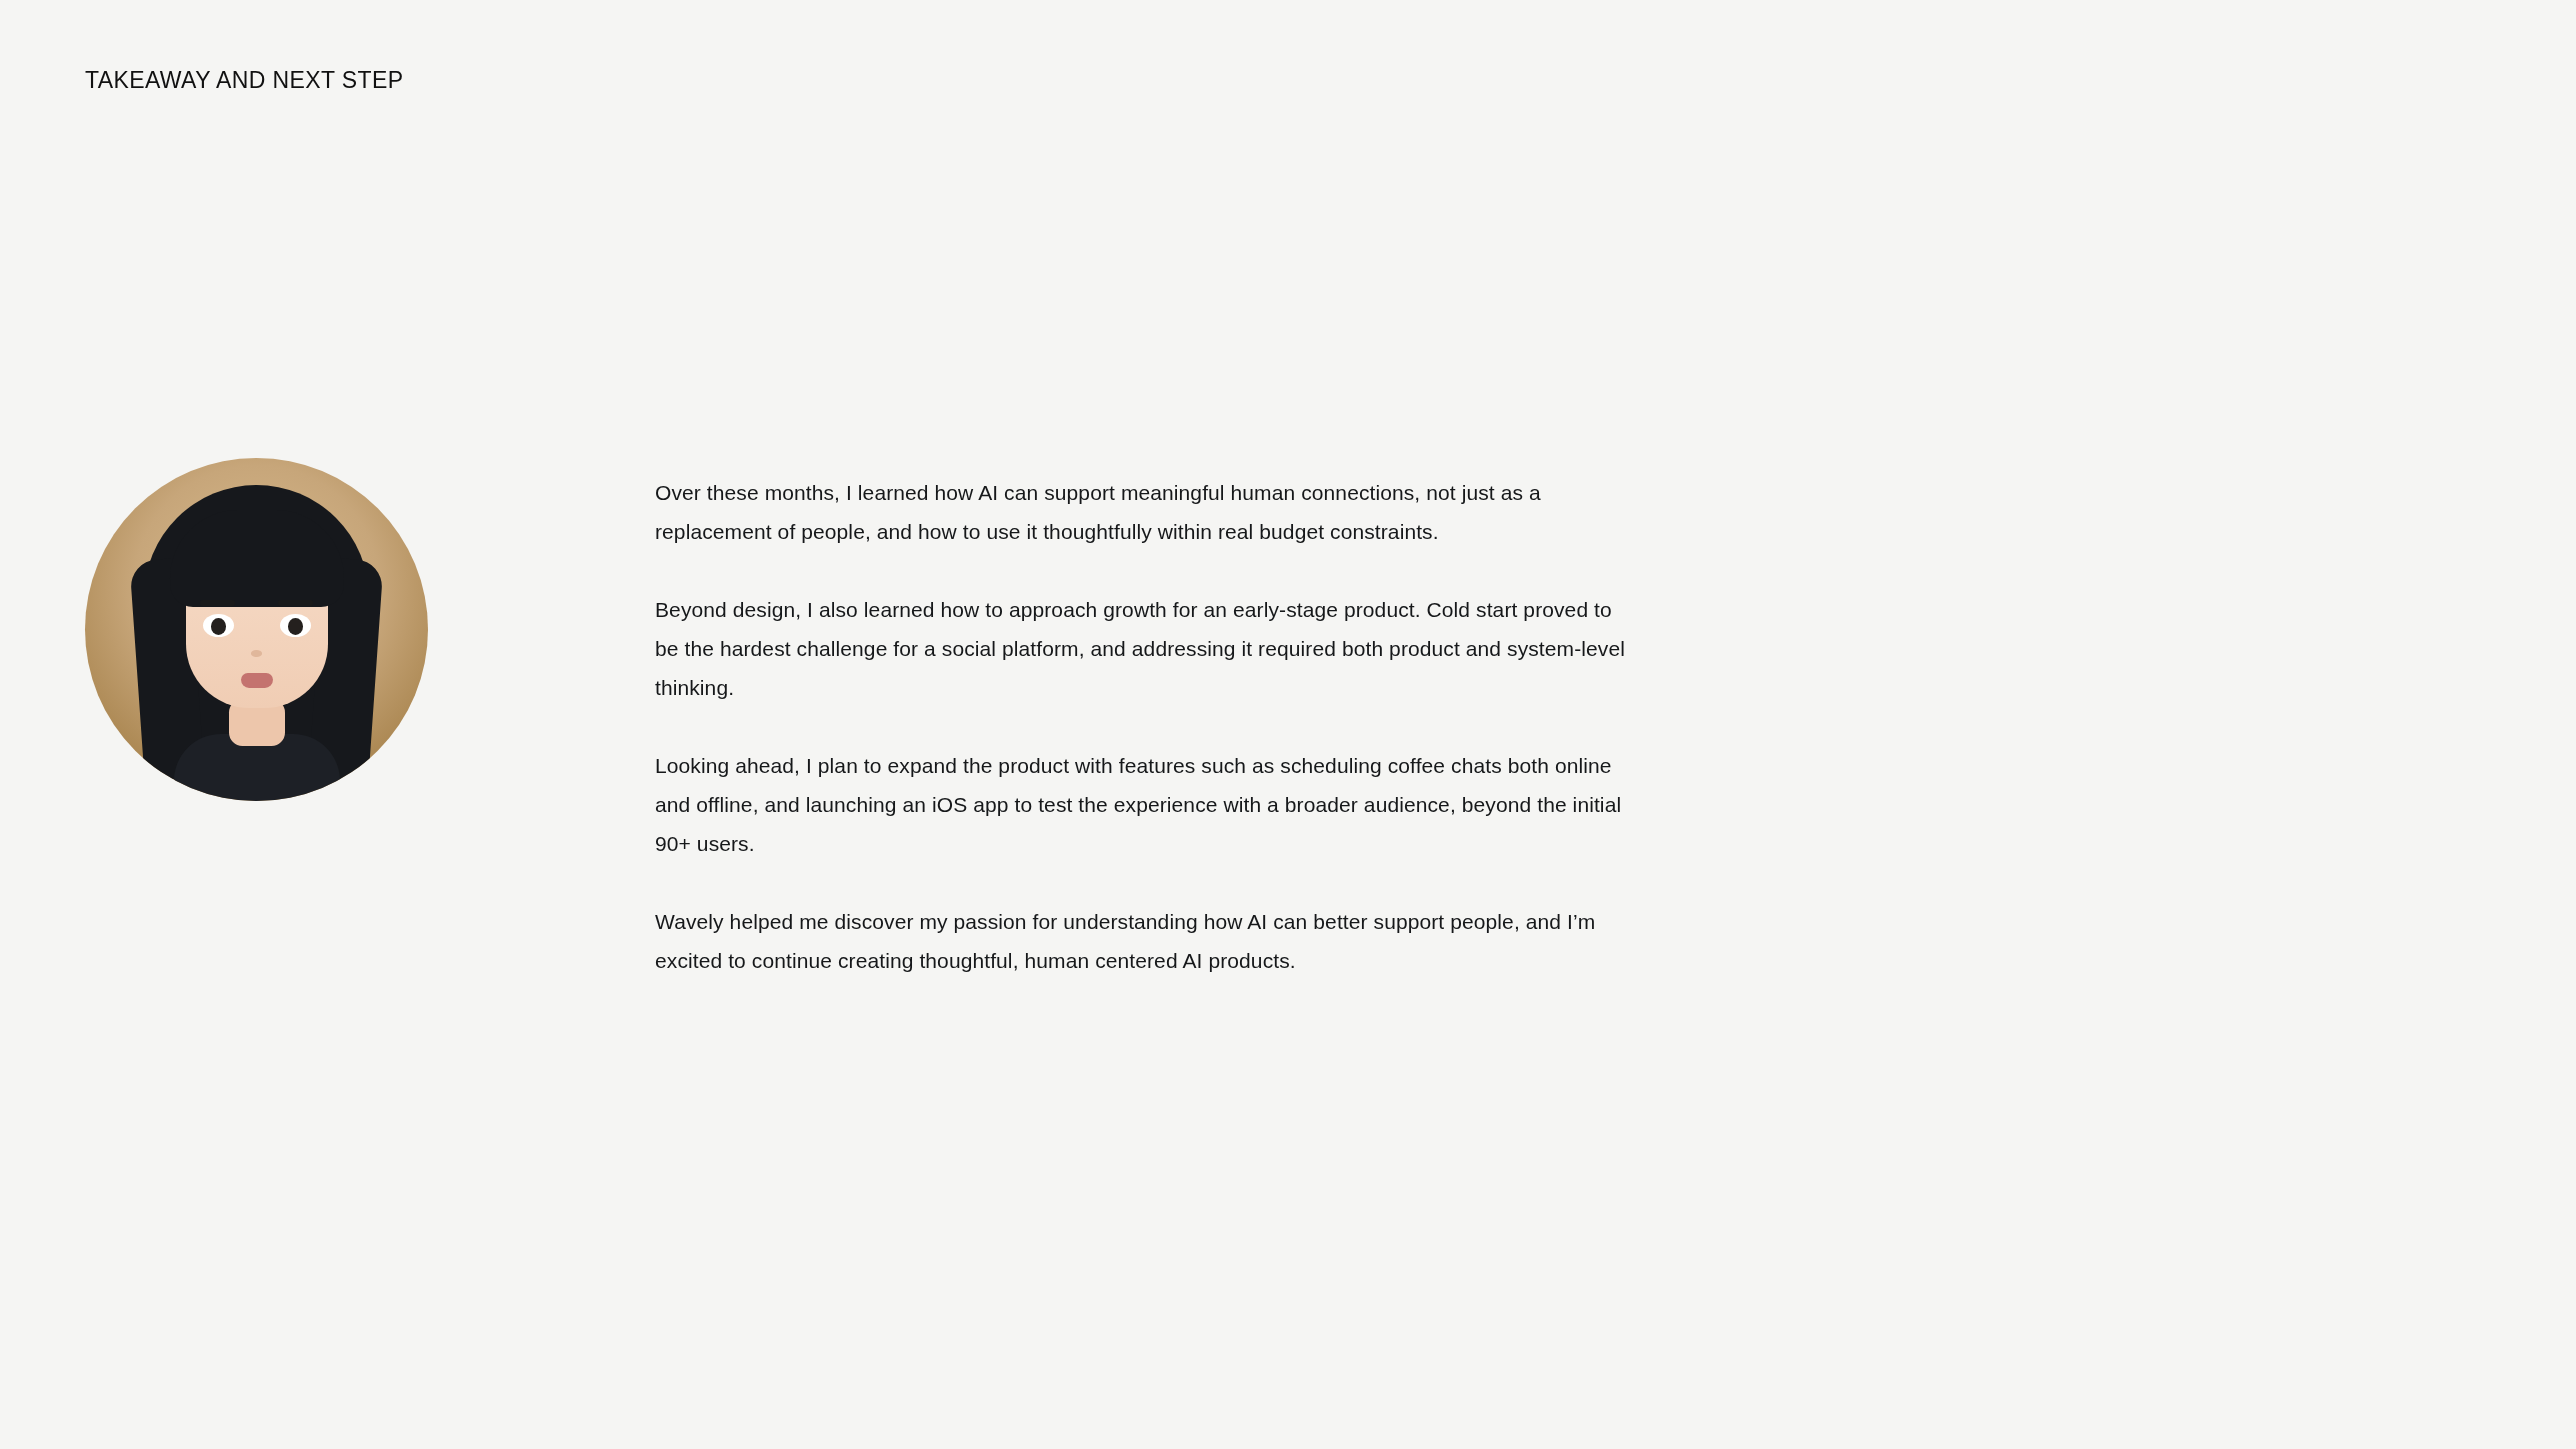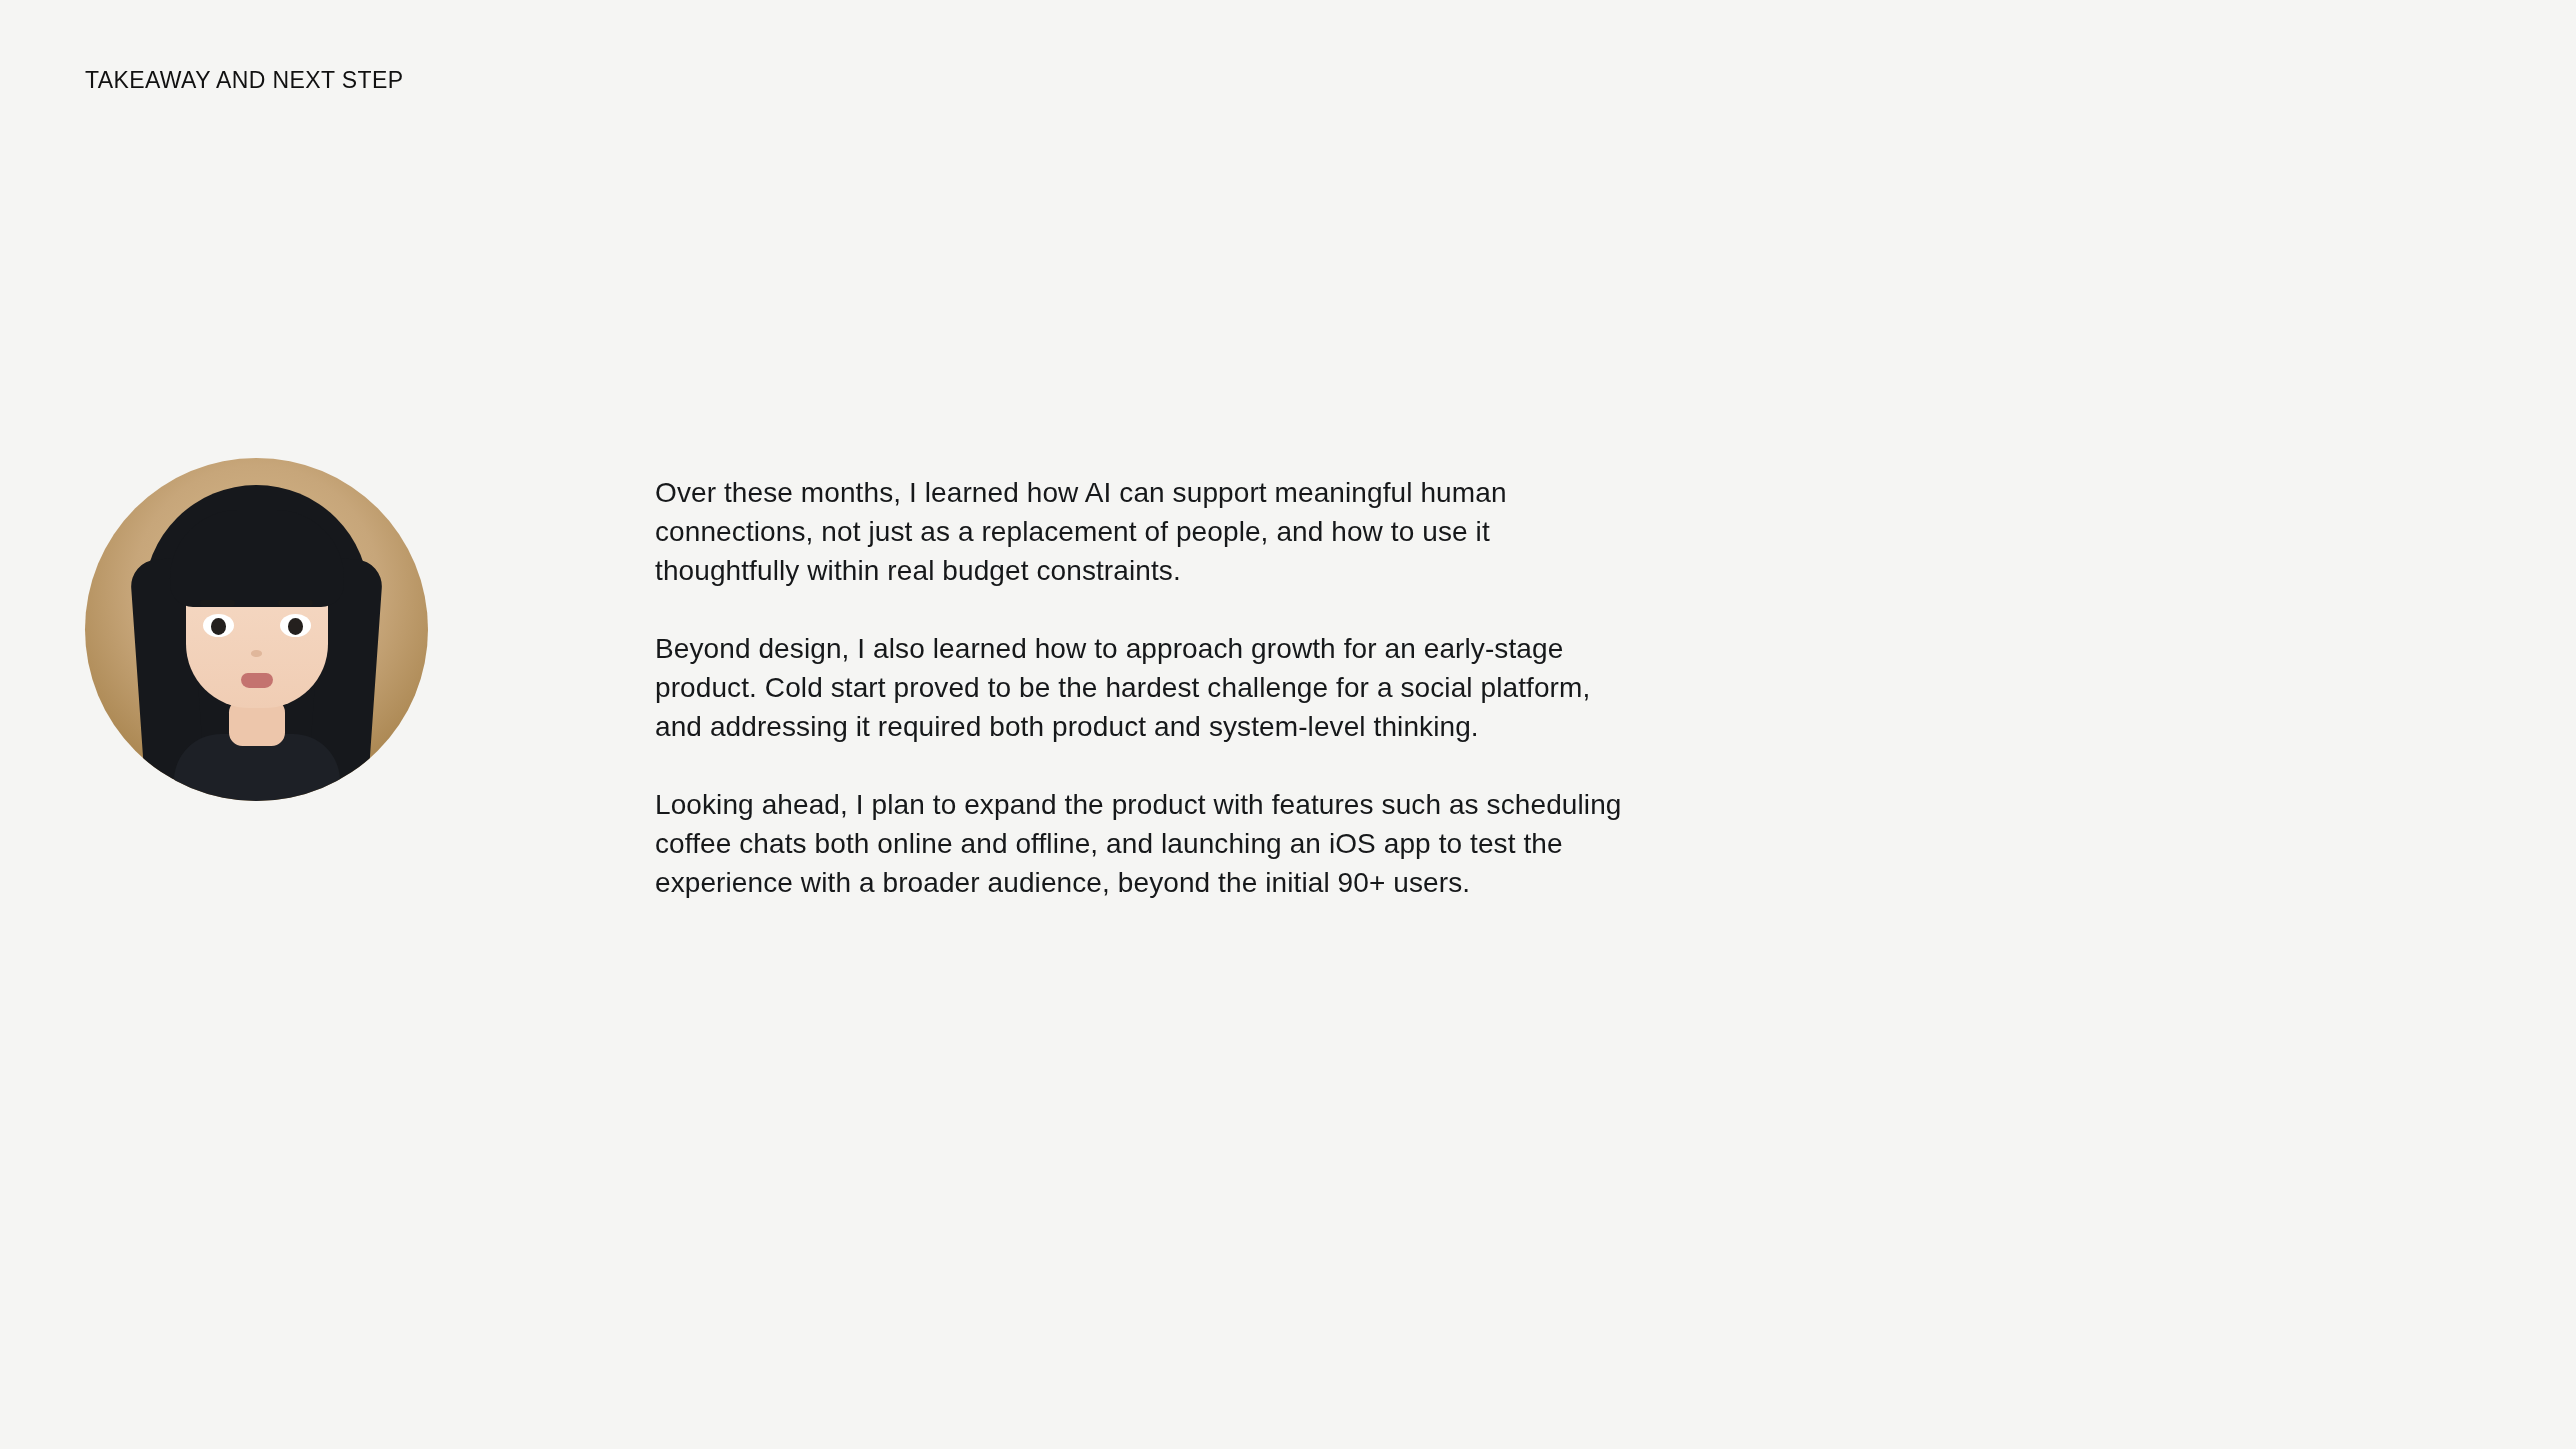--- a/index.html
+++ b/index.html
@@ -175,21 +175,21 @@
     border-radius: 47px 47px 0 0;
   }
 
   .text-col {
     flex: 1;
     padding-left: 221px;
     padding-top: 24px;
   }
 
   .para {
-    font-size: 28px;
+    font-size: 21px;
     line-height: 39px;
     color: #16181a;
     max-width: 1093px;
     margin: 0 0 39px 0;
     letter-spacing: 0.1px;
   }
   .para:last-child { margin-bottom: 0; }
 </style>
 </head>
 <body>
@@ -217,16 +217,17 @@
         </div>
       <div class="nose"></div>
       <div class="mouth"></div>
     </div>
   </div>
 
   <div class="text-col">
     <p class="para">Over these months, I learned how AI can support meaningful human connections, not just as a replacement of people, and how to use it thoughtfully within real budget constraints.</p>
     <p class="para">Beyond design, I also learned how to approach growth for an early-stage product. Cold start proved to be the hardest challenge for a social platform, and addressing it required both product and system-level thinking.</p>
     <p class="para">Looking ahead, I plan to expand the product with features such as scheduling coffee chats both online and offline, and launching an iOS app to test the experience with a broader audience, beyond the initial 90+ users.</p>
+    <p class="para">Wavely helped me discover my passion for understanding how AI can better support people, and I’m excited to continue creating thoughtful, human centered AI products.</p>
   </div>
 
 </div>
 
 
 </body></html>

